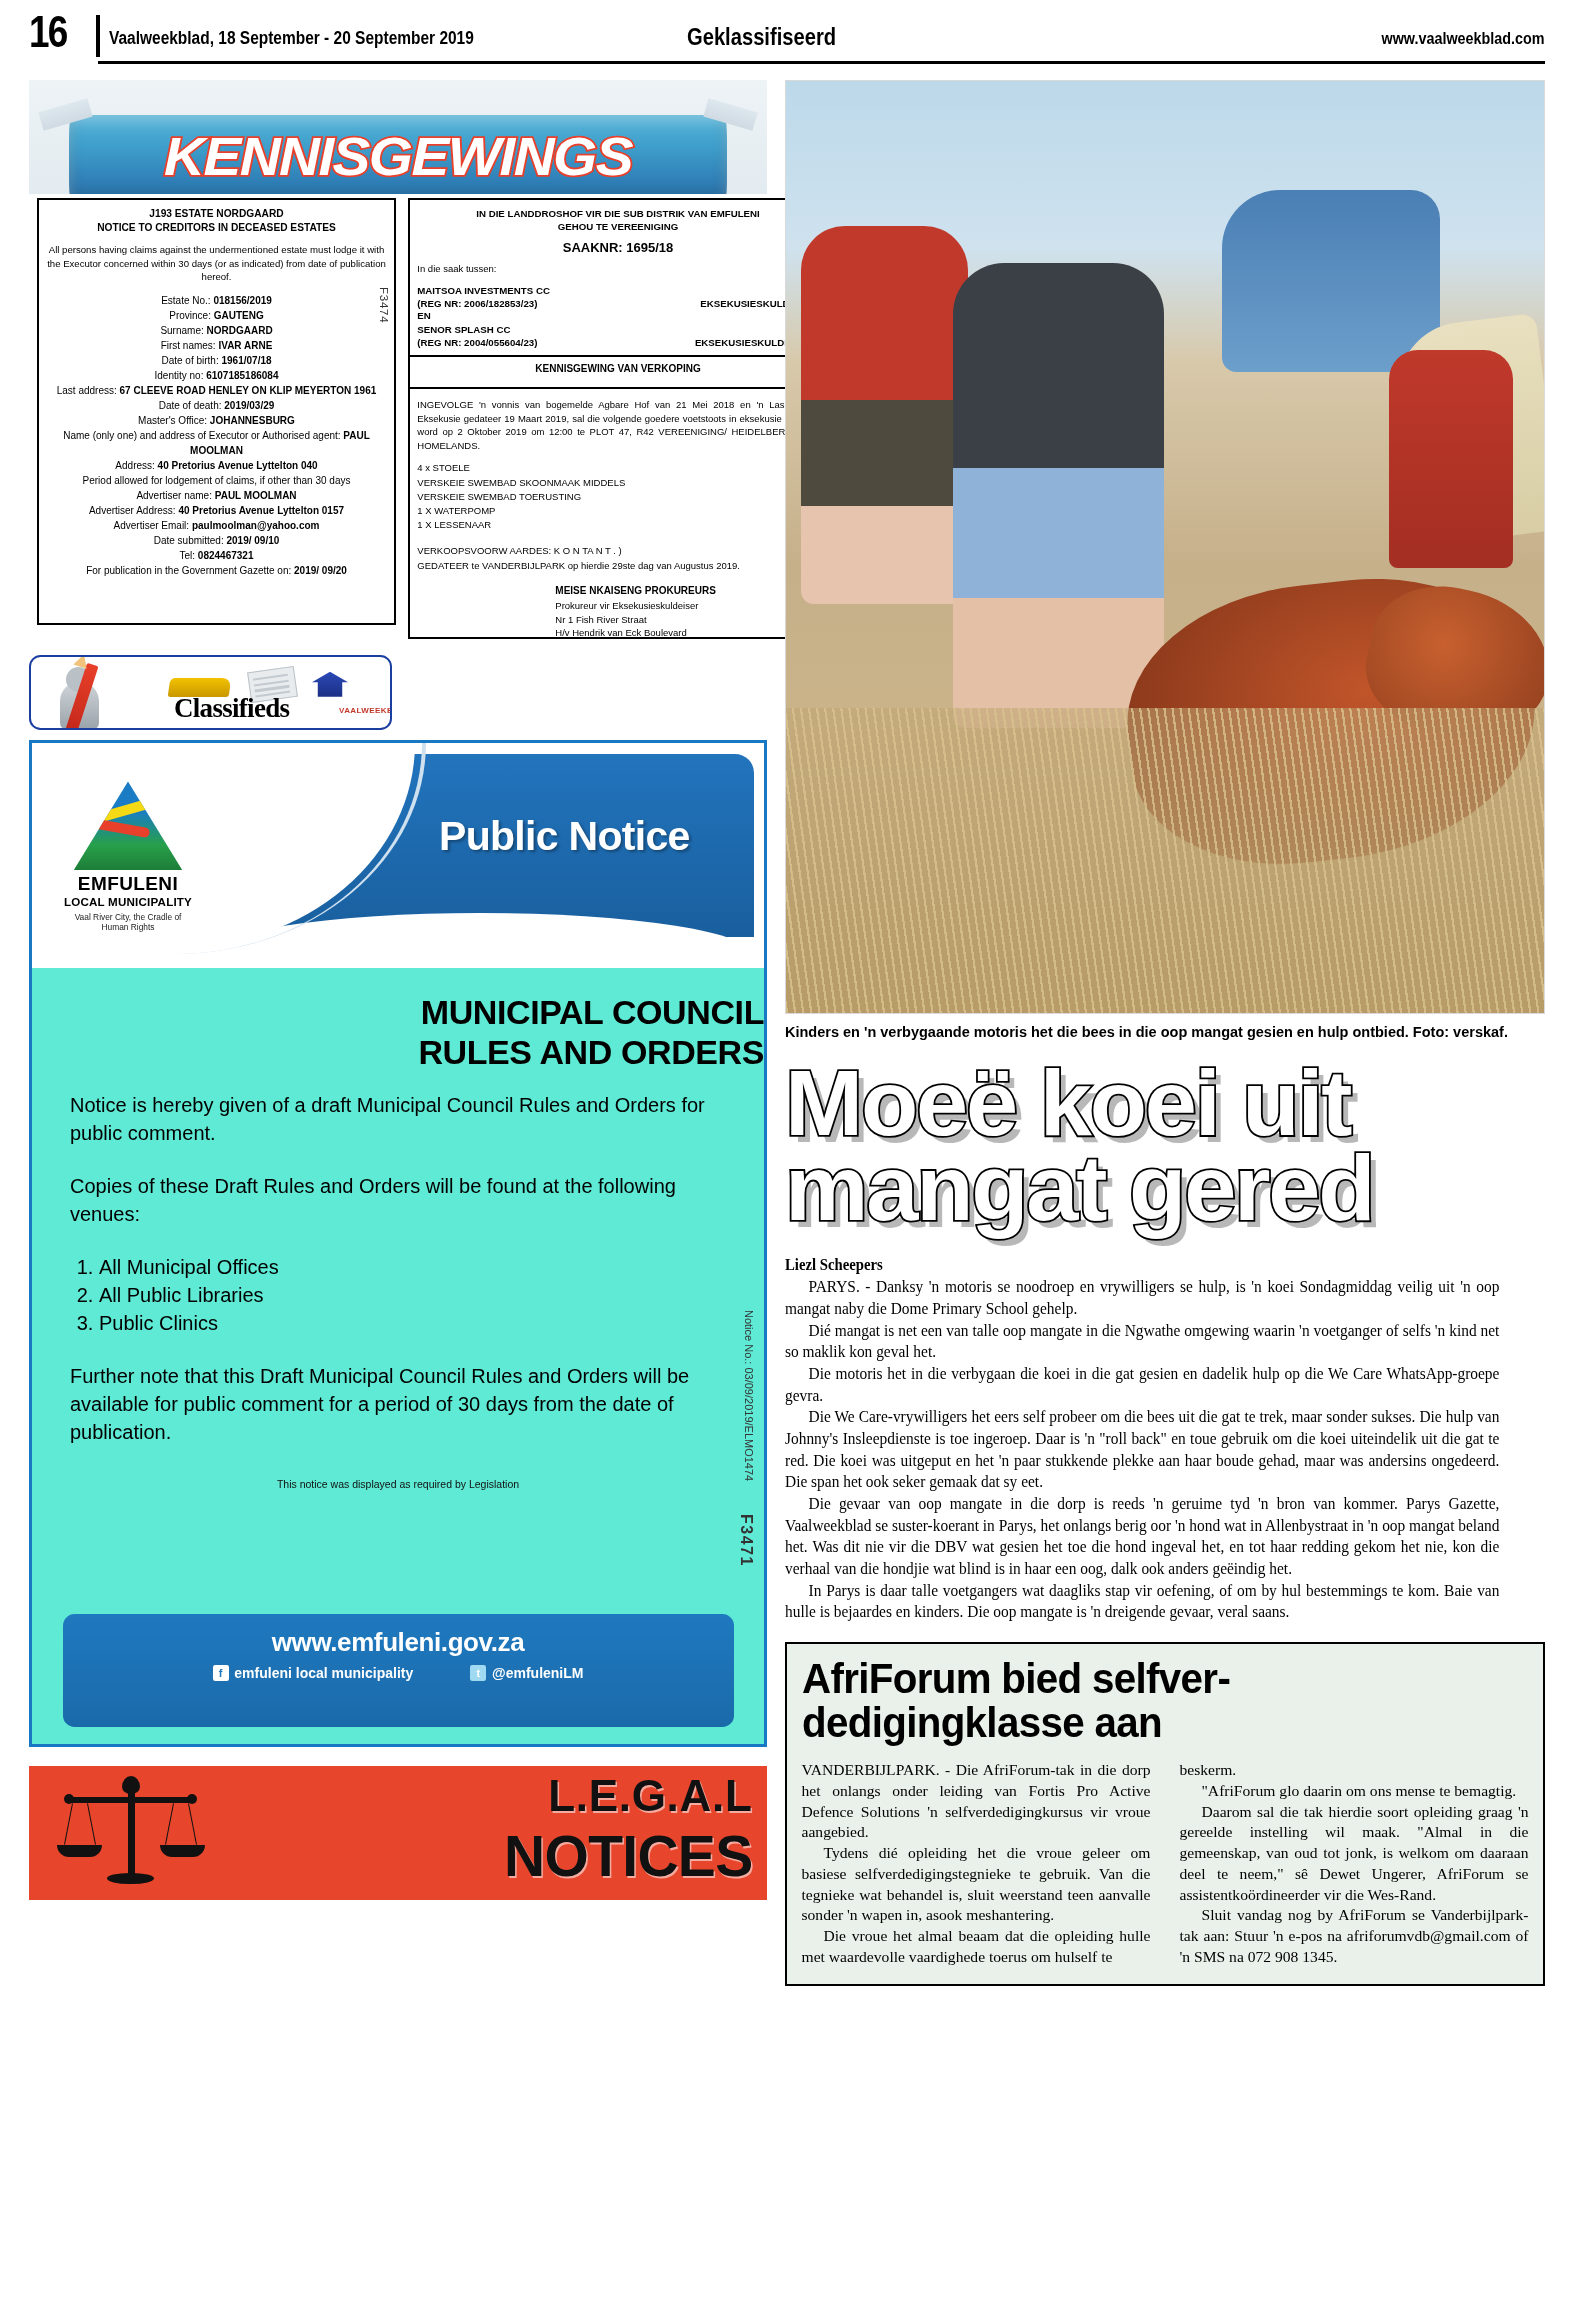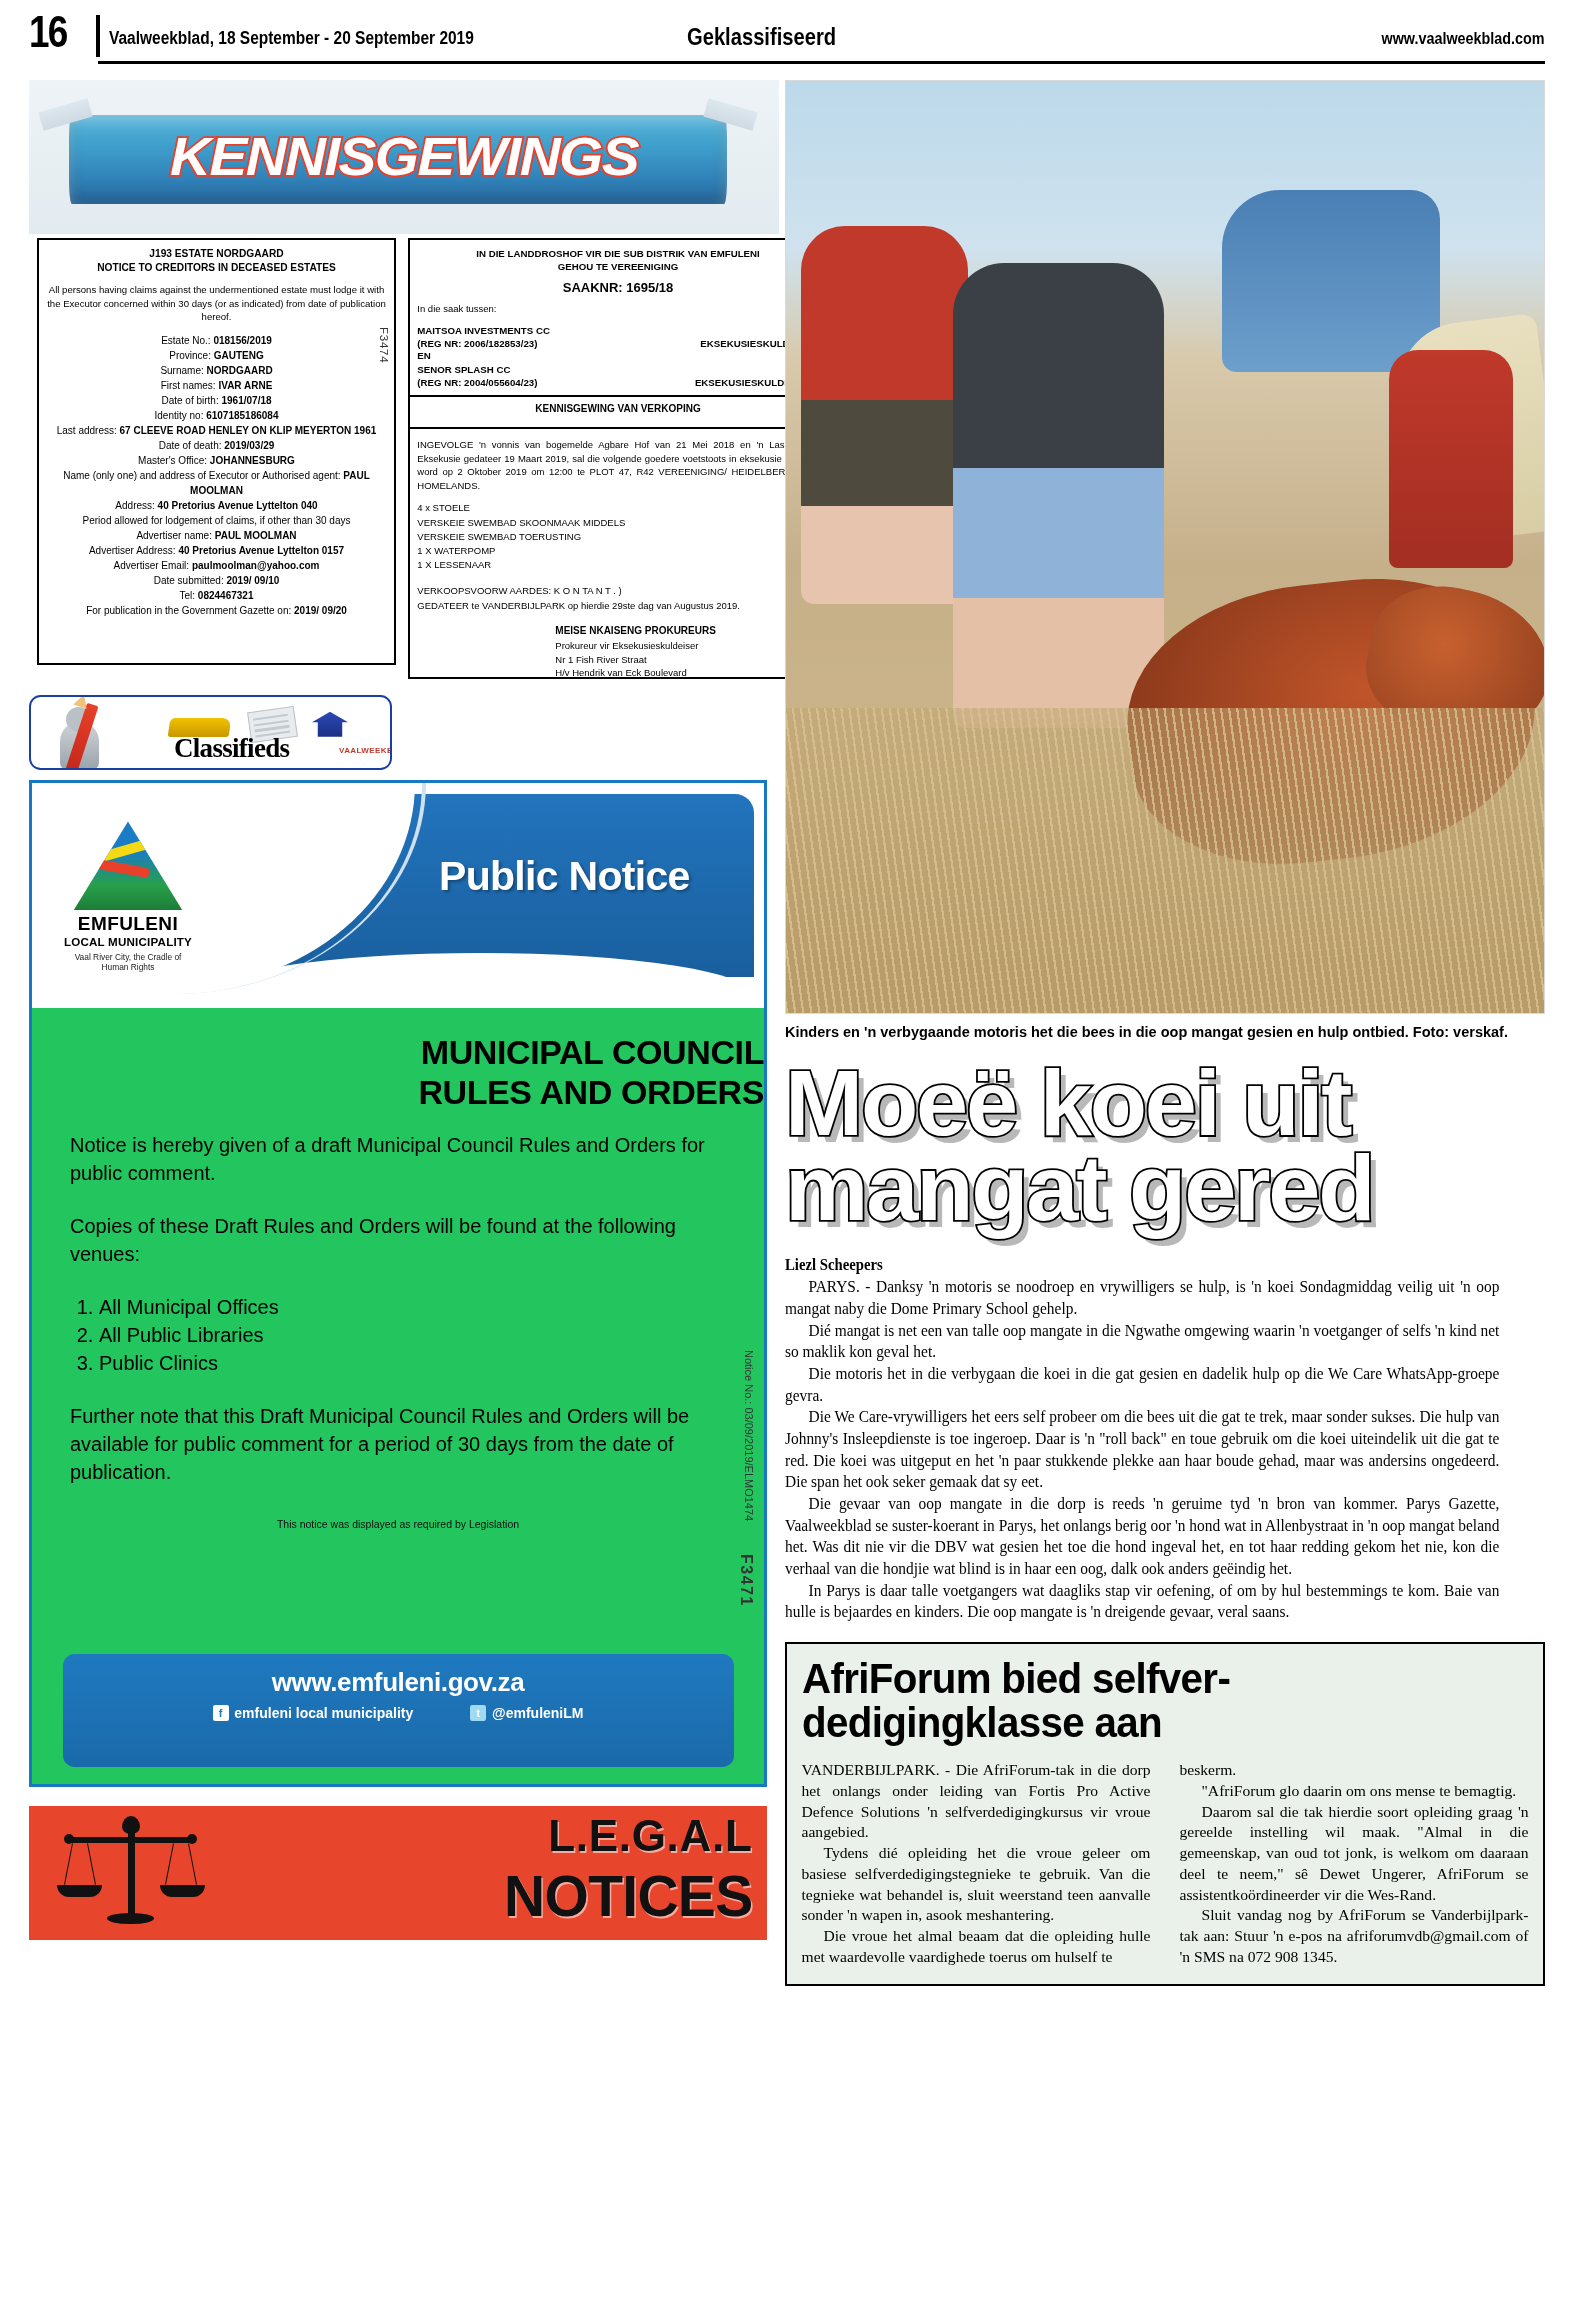--- a/index.html
+++ b/index.html
@@ -19,22 +19,22 @@
                     transform:scaleX(.84);transform-origin:left top;white-space:nowrap;}
   #masthead-web{position:absolute;right:0;top:16px;font-size:16.7px;font-weight:bold;
                 transform:scaleX(.86);transform-origin:right top;white-space:nowrap;}
   #masthead-rule{position:absolute;left:69px;top:48px;width:1447px;height:2.9px;background:#000;}
 
   
   .col-left{position:absolute;left:29px;top:80px;width:738px;}
   .col-right{position:absolute;left:785px;top:80px;width:760px;}
 
   
-  #kennis{position:relative;width:738px;height:154px;overflow:hidden;
-          background:linear-gradient(#eef3f6,#e2ebf0);padding-left:12px;}
+  #kennis{position:relative;width:738px;height:114px;overflow:hidden;
+          background:linear-gradient(#eef3f6,#e2ebf0);}
   #kennis .cloth{position:absolute;left:40px;top:35px;width:658px;height:89px;
      background:linear-gradient(#57b4d8 0%,#3f9fcc 35%,#2f7fb6 75%,#2a6ea5 100%);
      border-radius:2.9px/26px;
      box-shadow:inset 0 5.8px 13px rgba(255,255,255,.28), inset 0 -7.3px 14.5px rgba(0,0,0,.18);}
   #kennis .cloth::before,#kennis .cloth::after{content:"";position:absolute;top:-10.2px;
      width:51px;height:19px;background:linear-gradient(#dde7ee,#cfdae3);transform:rotate(-16deg);}
   #kennis .cloth::before{left:-29px;}
   #kennis .cloth::after{right:-29px;transform:rotate(16deg);}
   #kennis-text{position:absolute;left:0;right:0;top:45px;text-align:center;
      font-size:54px;font-weight:bold;font-style:italic;letter-spacing:-1.5px;
@@ -91,21 +91,21 @@
   .cl-ic.house{left:143px;top:4.4px;width:36px;height:25px;
      background:linear-gradient(#2b49b6,#1b2f85);
      clip-path:polygon(50% 0,100% 42%,84% 42%,84% 100%,16% 100%,16% 42%,0 42%);}
   #cl-word{position:absolute;left:143px;bottom:4.4px;font-size:27px;font-weight:bold;
      font-family:"Liberation Serif",serif;letter-spacing:-0.7px;}
   #cl-sub{position:absolute;left:308px;bottom:13px;font-size:8px;font-weight:bold;
      color:#c2392b;letter-spacing:0.4px;}
 
   
   #pubnotice{position:relative;margin-top:10.2px;width:738px;height:1007px;
-     border:3.6px solid #1878c4;background:#22c55e;box-sizing:border-box;overflow:hidden;}
+     border:3.6px solid #1878c4;background:#5eead4;box-sizing:border-box;overflow:hidden;}
   #pn-header{position:relative;height:225px;background:#fff;overflow:hidden;}
   #pn-blue{position:absolute;left:174px;top:10.2px;right:10.2px;height:183px;
      background:linear-gradient(#2274bd,#195f9e);border-radius:0 19px 0 0;}
   #pn-blue::after{content:"";position:absolute;left:0;right:0;bottom:-2.9px;height:51px;
      background:#fff;border-radius:60% 60% 0 0 / 100% 100% 0 0;transform:translateY(25px);}
   #pn-swoosh{position:absolute;left:143px;top:0;width:240px;height:205px;background:#fff;
      border-radius:0 0 100% 0;}
   #pn-swoosh2{position:absolute;left:143px;top:0;width:247px;height:211px;
      border-right:4.4px solid #cfe0ef;border-radius:0 0 100% 0;}
   #pn-title{position:absolute;left:407px;top:70px;font-size:41px;font-weight:bold;

